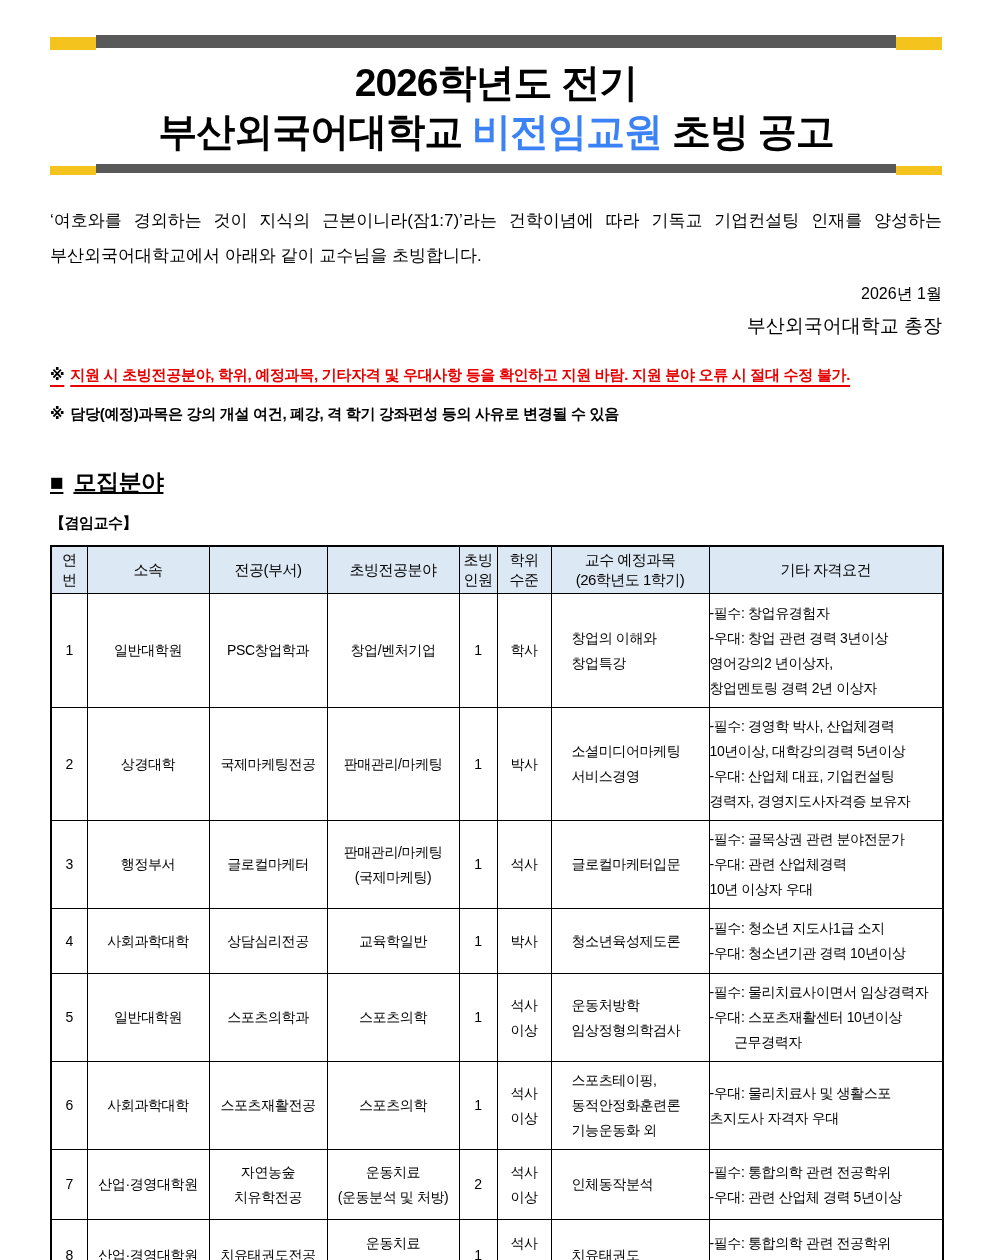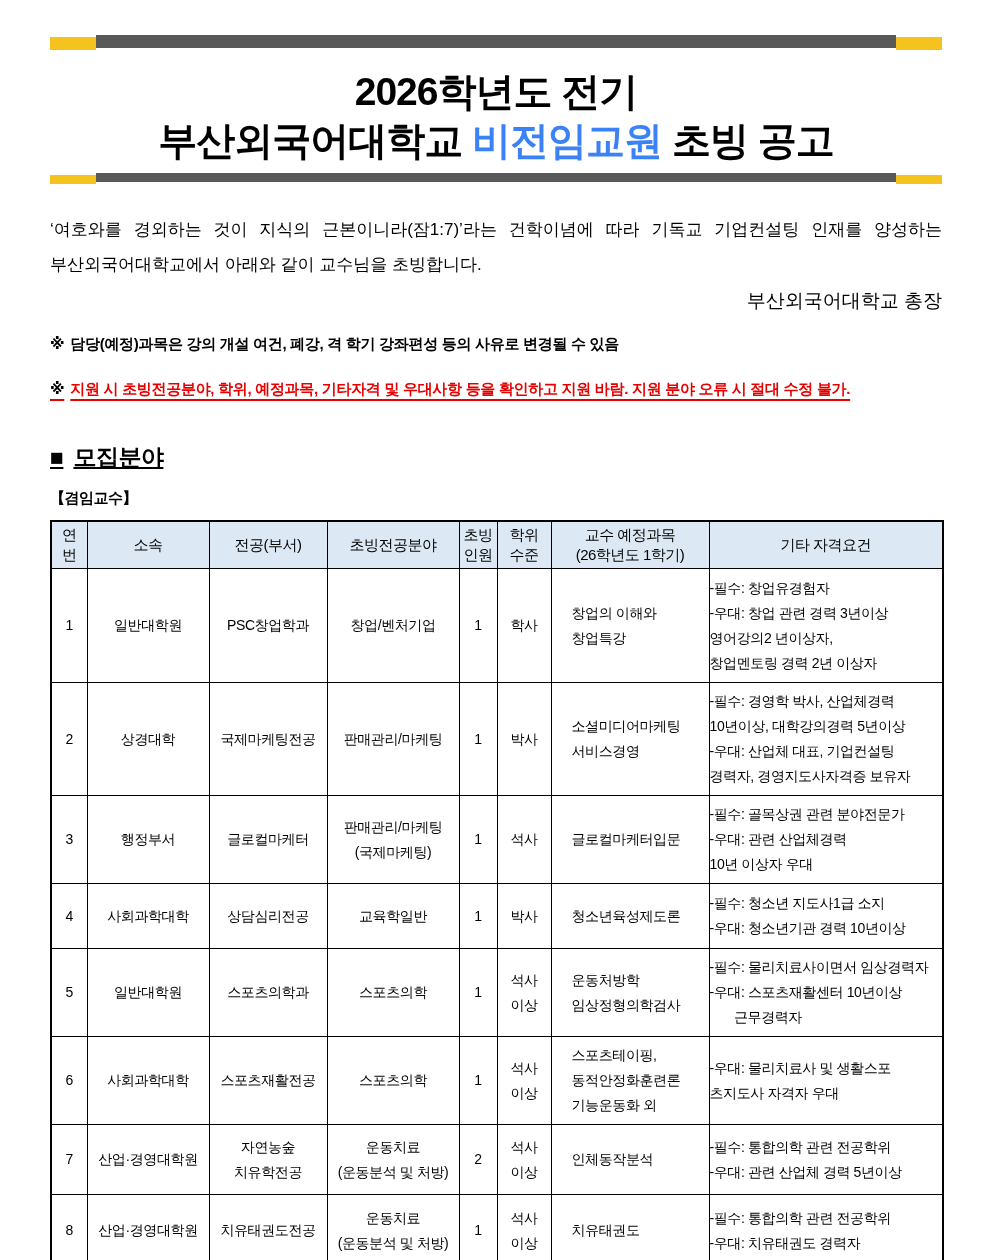--- a/index.html
+++ b/index.html
@@ -7,21 +7,21 @@
   .page{width:992px;min-height:1260px;box-sizing:border-box;padding:35px 50px 40px 50px;background:#fff;}
 
   
   .bar{display:flex;width:100%;}
   .bar-top{height:13px;}
   .bar-bottom{height:9px;margin-top:8px;}
   .bar .cap{width:46px;background:#F5C31D;transform:translateY(2px);}
   .bar .mid{flex:1;background:#595959;}
 
   
-  .title{margin:19px 0 0 0;text-align:center;font-weight:bold;font-size:39px;line-height:49px;letter-spacing:-1px;}
+  .title{margin:10px 0 0 0;text-align:center;font-weight:bold;font-size:39px;line-height:49px;letter-spacing:-1px;}
   .title .hl{color:#3b82f6;}
 
   
   .intro{margin:30px 0 0 0;font-size:17px;line-height:35px;text-align:justify;word-break:keep-all;}
   .date-line{margin:8px 0 0 0;text-align:right;font-size:16px;line-height:26px;}
   .sig-line{margin:4px 0 0 0;text-align:right;font-size:19px;line-height:30px;}
 
   
   .note{margin:0;font-weight:bold;font-size:15px;line-height:23px;word-break:keep-all;letter-spacing:-0.3px;}
   .note1{margin-top:22px;color:#E60000;}
@@ -67,25 +67,26 @@
   </h1>
 
   <div class="bar bar-bottom">
     <span class="cap"></span>
     <span class="mid"></span>
     <span class="cap"></span>
   </div>
 
   <p class="intro">‘여호와를 경외하는 것이 지식의 근본이니라(잠1:7)’라는 건학이념에 따라 기독교 기업컨설팅 인재를 양성하는 부산외국어대학교에서 아래와 같이 교수님을 초빙합니다.</p>
 
+  <p class="date-line">2026년 1월</p>
   <p class="sig-line">부산외국어대학교 총장</p>
 
+  <p class="note note1"><span class="u"><span class="marker">※</span><span>지원 시 초빙전공분야, 학위, 예정과목, 기타자격 및 우대사항 등을 확인하고 지원 바람. 지원 분야 오류 시 절대 수정 불가.</span></span></p>
+
   <p class="note note2"><span class="marker">※</span><span>담당(예정)과목은 강의 개설 여건, 폐강, 격 학기 강좌편성 등의 사유로 변경될 수 있음</span></p>
-
-  <p class="note note1"><span class="u"><span class="marker">※</span><span>지원 시 초빙전공분야, 학위, 예정과목, 기타자격 및 우대사항 등을 확인하고 지원 바람. 지원 분야 오류 시 절대 수정 불가.</span></span></p>
 
   <h2 class="section-title"><span class="sq">■</span><span>모집분야</span></h2>
 
   <h3 class="section-sub">【겸임교수】</h3>
 
   <table>
     <colgroup>
       <col style="width:36px">
         <col style="width:122px">
         <col style="width:118px">

